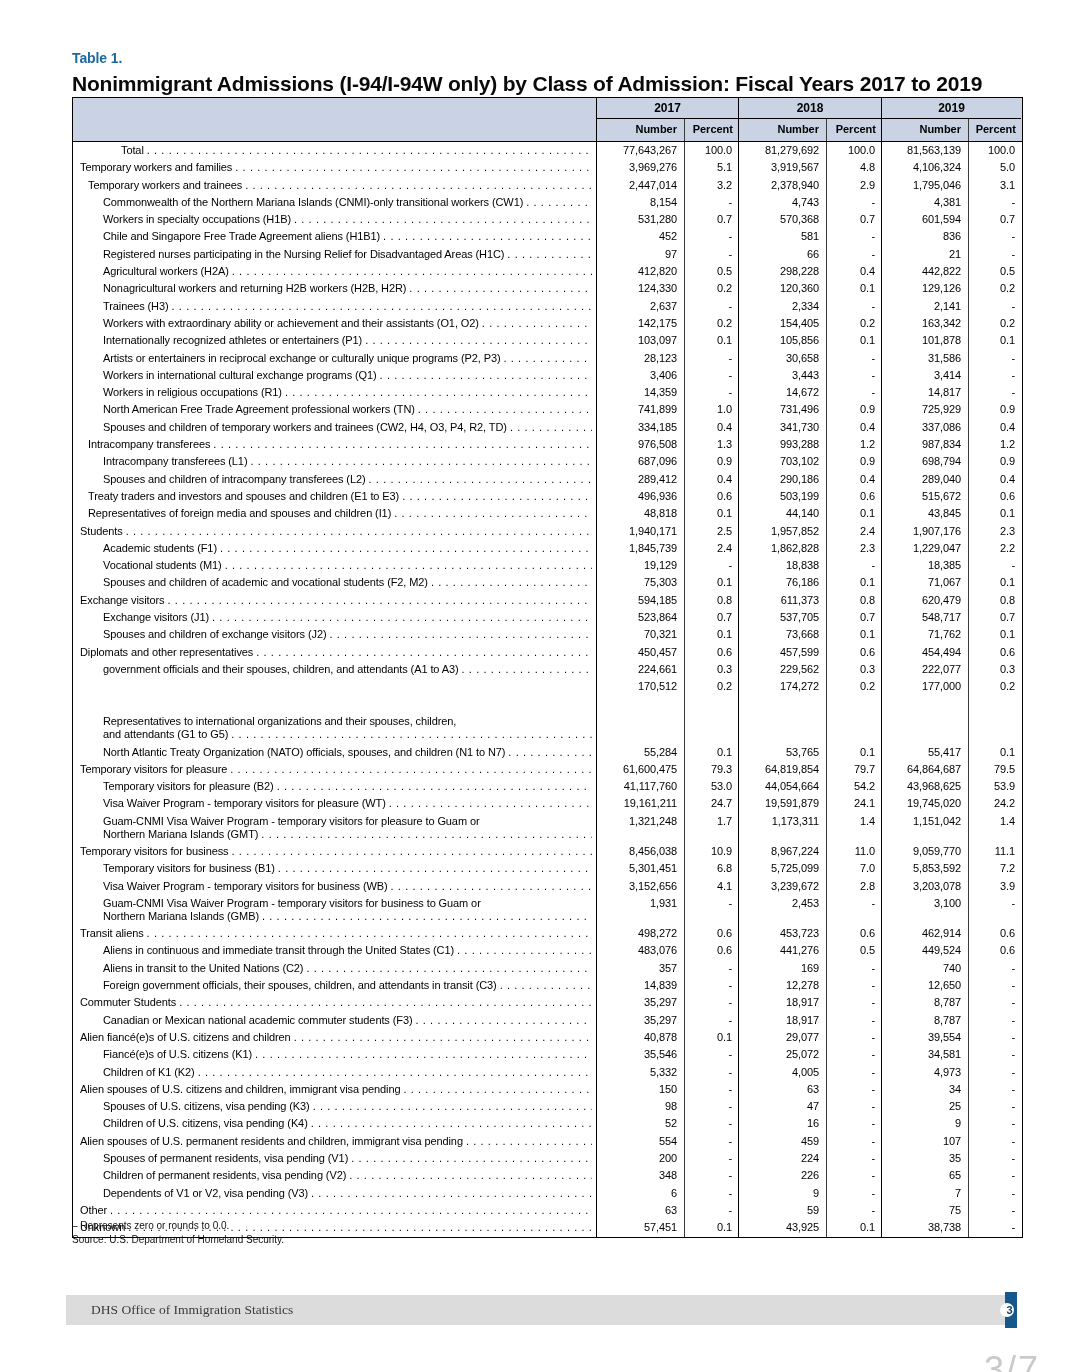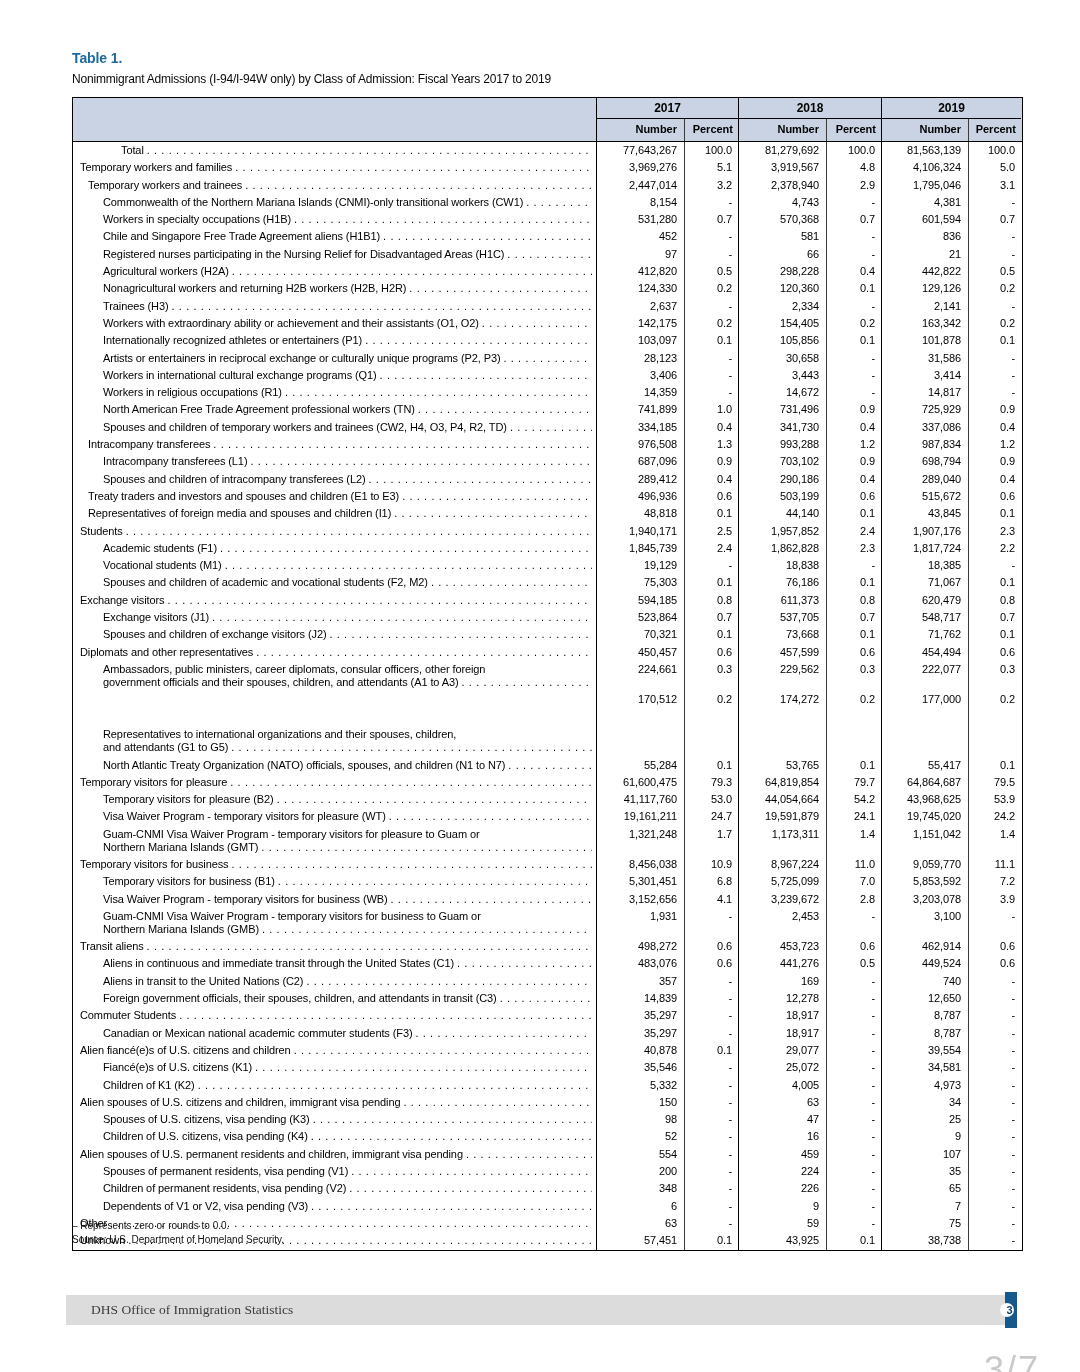--- a/index.html
+++ b/index.html
@@ -10,21 +10,21 @@
     overflow:hidden;
     font-family:"Liberation Sans", sans-serif;
     color:#000;
   }
   .table-label {
     position:absolute; left:72px; top:50px;
     font-size:14px; font-weight:bold; color:#1d6a9e; letter-spacing:-0.1px;
   }
   .doc-title {
     position:absolute; left:72px; top:72px;
-    font-size:12px; font-weight:normal; color:#0a0a0a; letter-spacing:-0.2px;
+    font-size:21px; font-weight:bold; color:#0a0a0a; letter-spacing:-0.2px;
   }
   
   .dtable {
     --cols: 523px 88px 54px 88px 55px 87px 53px;
     position:absolute; left:72px; top:97px; width:951px;
     border:1.5px solid #000;
     background:#fff;
   }
   .thead {
     display:grid;
@@ -449,21 +449,21 @@
         <div class="c label" style="padding-left: 30px;">
           <div class="l2">
             <span class="txt">Academic students (F1)</span>
             <span class="leader">. . . . . . . . . . . . . . . . . . . . . . . . . . . . . . . . . . . . . . . . . . . . . . . . . . . . . . . . . . . . . . . . . . . . . . . . . . . . . . . . . . . . . . . . . . . . . . . . . . . . . . . . . . . . . . . . . . . . . . . . . . . . . . . . . . . . . . . . . . . . . . . . . . . . . . . . . . . . . . . . </span>
           </div>
         </div>
         <div class="c num k0">1,845,739</div>
         <div class="c pct k1">2.4</div>
         <div class="c num k2">1,862,828</div>
         <div class="c pct k3">2.3</div>
-        <div class="c num k4">1,817,724</div>
+        <div class="c num k4">1,229,047</div>
         <div class="c pct k5">2.2</div>
       </div>
       <div class="trow">
         <div class="c label" style="padding-left: 30px;">
           <div class="l2">
             <span class="txt">Vocational students (M1)</span>
             <span class="leader">. . . . . . . . . . . . . . . . . . . . . . . . . . . . . . . . . . . . . . . . . . . . . . . . . . . . . . . . . . . . . . . . . . . . . . . . . . . . . . . . . . . . . . . . . . . . . . . . . . . . . . . . . . . . . . . . . . . . . . . . . . . . . . . . . . . . . . . . . . . . . . . . . . . . . . . . . . . . . . . . </span>
           </div>
         </div>
         <div class="c num k0">19,129</div>
@@ -538,21 +538,20 @@
         </div>
         <div class="c num k0">450,457</div>
         <div class="c pct k1">0.6</div>
         <div class="c num k2">457,599</div>
         <div class="c pct k3">0.6</div>
         <div class="c num k4">454,494</div>
         <div class="c pct k5">0.6</div>
       </div>
       <div class="trow">
         <div class="c label" style="padding-left: 30px;">
-          <div class="l1">Ambassadors, public ministers, career diplomats, consular officers, other foreign</div>
           <div class="l2">
             <span class="txt">government officials and their spouses, children, and attendants (A1 to A3)</span>
             <span class="leader">. . . . . . . . . . . . . . . . . . . . . . . . . . . . . . . . . . . . . . . . . . . . . . . . . . . . . . . . . . . . . . . . . . . . . . . . . . . . . . . . . . . . . . . . . . . . . . . . . . . . . . . . . . . . . . . . . . . . . . . . . . . . . . . . . . . . . . . . . . . . . . . . . . . . . . . . . . . . . . . . </span>
           </div>
         </div>
         <div class="c num k0">224,661</div>
         <div class="c pct k1">0.3</div>
         <div class="c num k2">229,562</div>
         <div class="c pct k3">0.3</div>
         <div class="c num k4">222,077</div>

